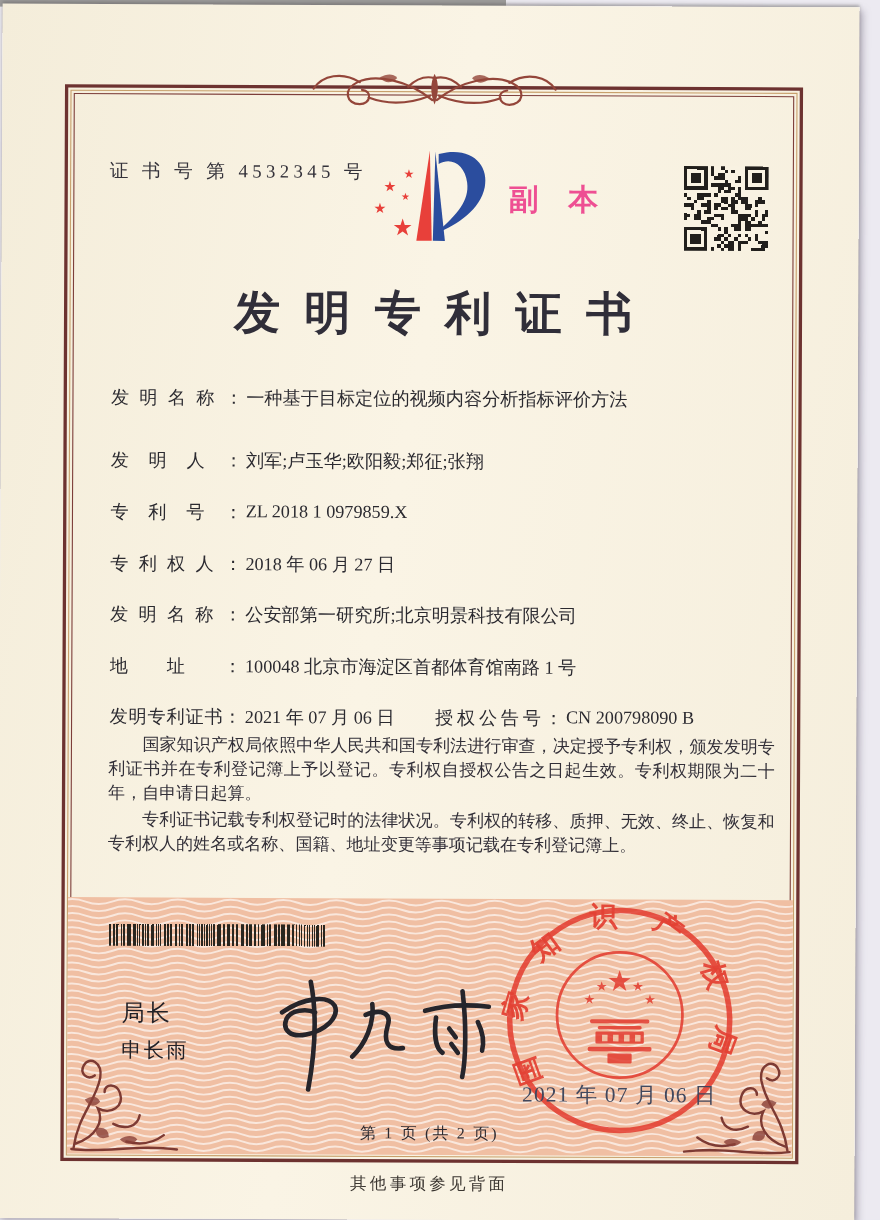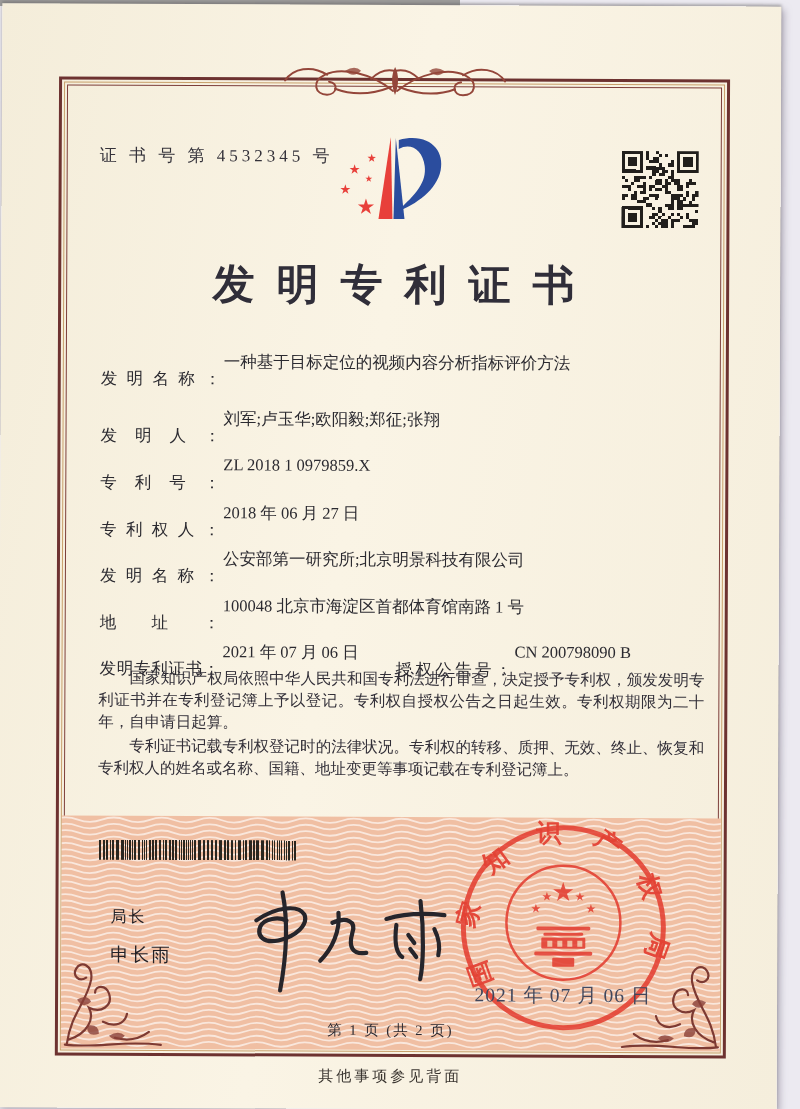--- a/index.html
+++ b/index.html
@@ -22,31 +22,31 @@
   .frame-inner2{position:absolute;inset:5px;border:1px solid #7d3e3a;}
   .cert-no{position:absolute;left:98px;top:140px;font-size:17px;letter-spacing:4px;color:#34323a;}
   .duplicate{position:absolute;left:461px;top:158px;font-size:27px;font-weight:bold;
     letter-spacing:27px;color:#ee4f93;}
   .logo-svg{position:absolute;left:335px;top:127px;}
   .qr{position:absolute;left:620px;top:145px;width:77px;height:77px;}
   .main-title{position:absolute;left:57px;top:252px;width:671px;text-align:center;
     font-size:42px;font-weight:600;letter-spacing:22px;text-indent:22px;color:#302e39;}
   .field-row{position:absolute;left:100px;font-size:16.5px;color:#2b2a30;white-space:nowrap;}
   .field-label{display:inline-block;width:120px;text-align:justify;text-align-last:justify;
-    vertical-align:top;margin-top:17px;}
+    vertical-align:top;}
   .field-value{margin-left:3px;}
   .second-pair{position:absolute;left:296px;top:0;}
   .second-pair .field-label{width:116px;}
   .body-paras{position:absolute;left:99px;top:663px;width:606px;font-size:15.5px;
     line-height:22px;color:#322f38;text-align:justify;}
   .body-paras p{margin:0 0 2px 0;text-indent:2em;}
   .band{position:absolute;left:63px;top:812px;width:659px;height:233px;background:#f0bfa3;}
   .band svg{position:absolute;left:0;top:0;}
   .barcode{position:absolute;left:100px;top:836px;}
-  .sig-title{position:absolute;left:112px;top:903px;font-size:16px;color:#222127;
+  .sig-title{position:absolute;left:112px;top:903px;font-size:21px;color:#222127;
     font-family:"Liberation Sans","DejaVu Sans",sans-serif;letter-spacing:2px;}
   .sig-name{position:absolute;left:112px;top:938px;font-size:18.5px;color:#222127;
     font-family:Liberation Mono, monospace;letter-spacing:2px;}
   .signature-svg{position:absolute;left:222px;top:868px;}
   .seal-svg{position:absolute;left:450px;top:805px;opacity:.93;}
   .page-info{position:absolute;left:57px;top:1016px;width:671px;text-align:center;
     font-size:14.5px;color:#2c2a31;letter-spacing:2px;}
   .back-note{position:absolute;left:57px;top:1062px;width:671px;text-align:center;
     font-size:15px;color:#3a3530;letter-spacing:3px;}
   .flourish{position:absolute;top:946px;}
@@ -92,20 +92,21 @@
       <text x="12" y="42" font-size="13">★</text>
       <text x="28" y="50" font-size="9">★</text>
       <text x="3" y="62" font-size="13">★</text>
       <text x="20" y="82" font-size="21">★</text>
     </g>
     <polygon points="54,5 56,87 42,87" fill="#e8403a"></polygon>
     <polygon points="59,6 68,87 57,87" fill="#2b4d9e"></polygon>
     <path d="M62,8 C92,0 108,18 104,38 C100,58 80,72 60,80 C80,62 90,50 88,34 C86,18 74,10 62,17 Z" fill="#2b4d9e"></path>
   </svg>
 
+  <div class="duplicate">副本</div>
 
   <svg id="qr-svg" class="qr" viewBox="0 0 25 25" shape-rendering="crispEdges">
       <rect x="0" y="0" width="25" height="25" fill="#f8f2e2"></rect>
       <rect x="0" y="0" width="7" height="7" fill="#211f1c"></rect>
       <rect x="1" y="1" width="5" height="5" fill="#f8f2e2"></rect>
       <rect x="2" y="2" width="3" height="3" fill="#211f1c"></rect>
       <rect x="18" y="0" width="7" height="7" fill="#211f1c"></rect>
       <rect x="19" y="1" width="5" height="5" fill="#f8f2e2"></rect>
       <rect x="20" y="2" width="3" height="3" fill="#211f1c"></rect>
       <rect x="0" y="18" width="7" height="7" fill="#211f1c"></rect>

